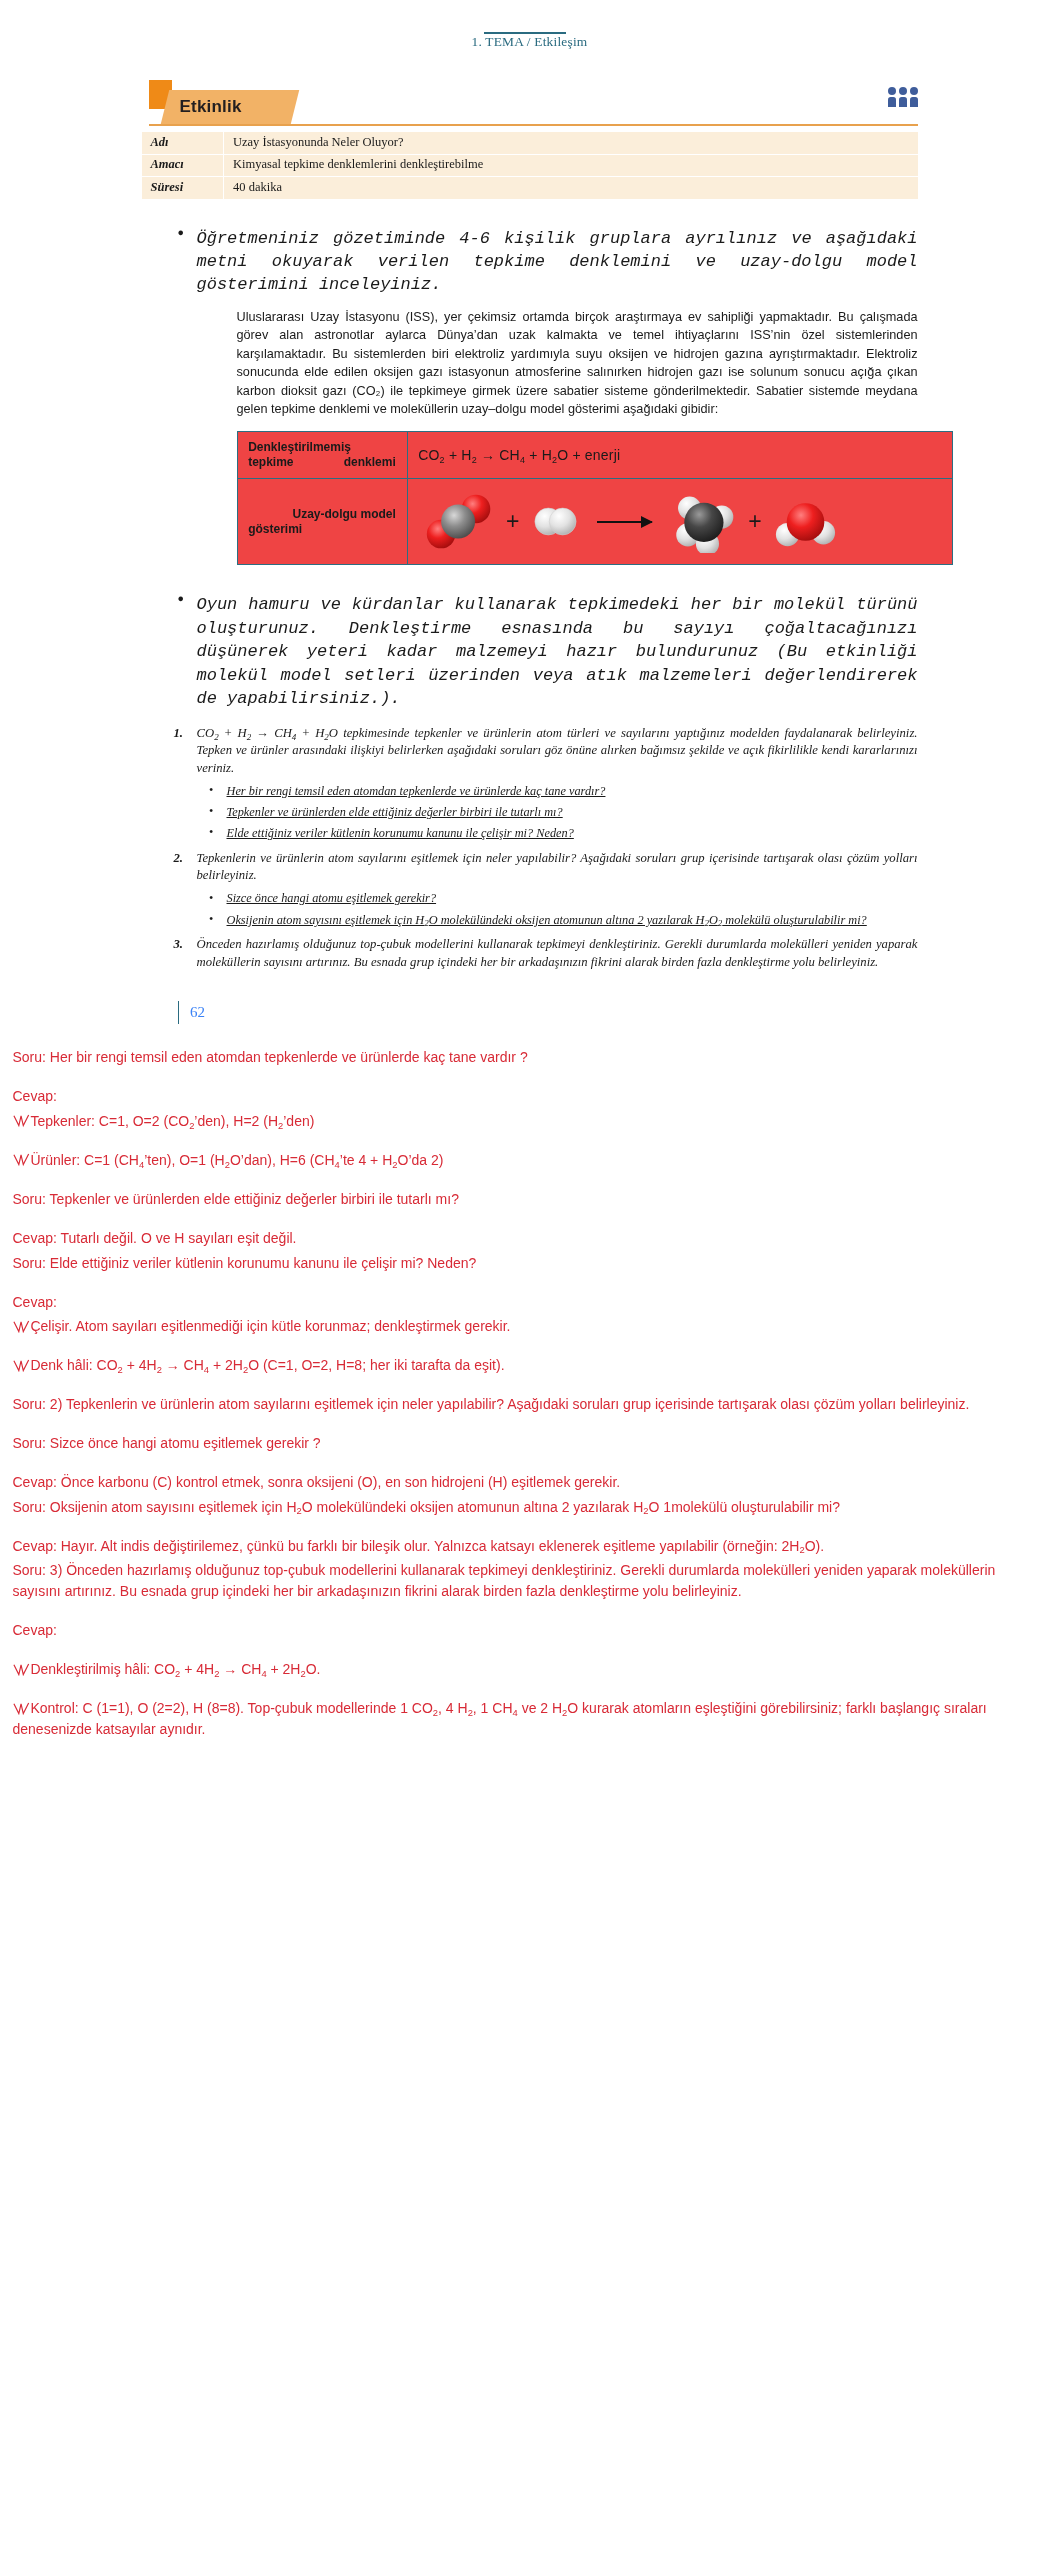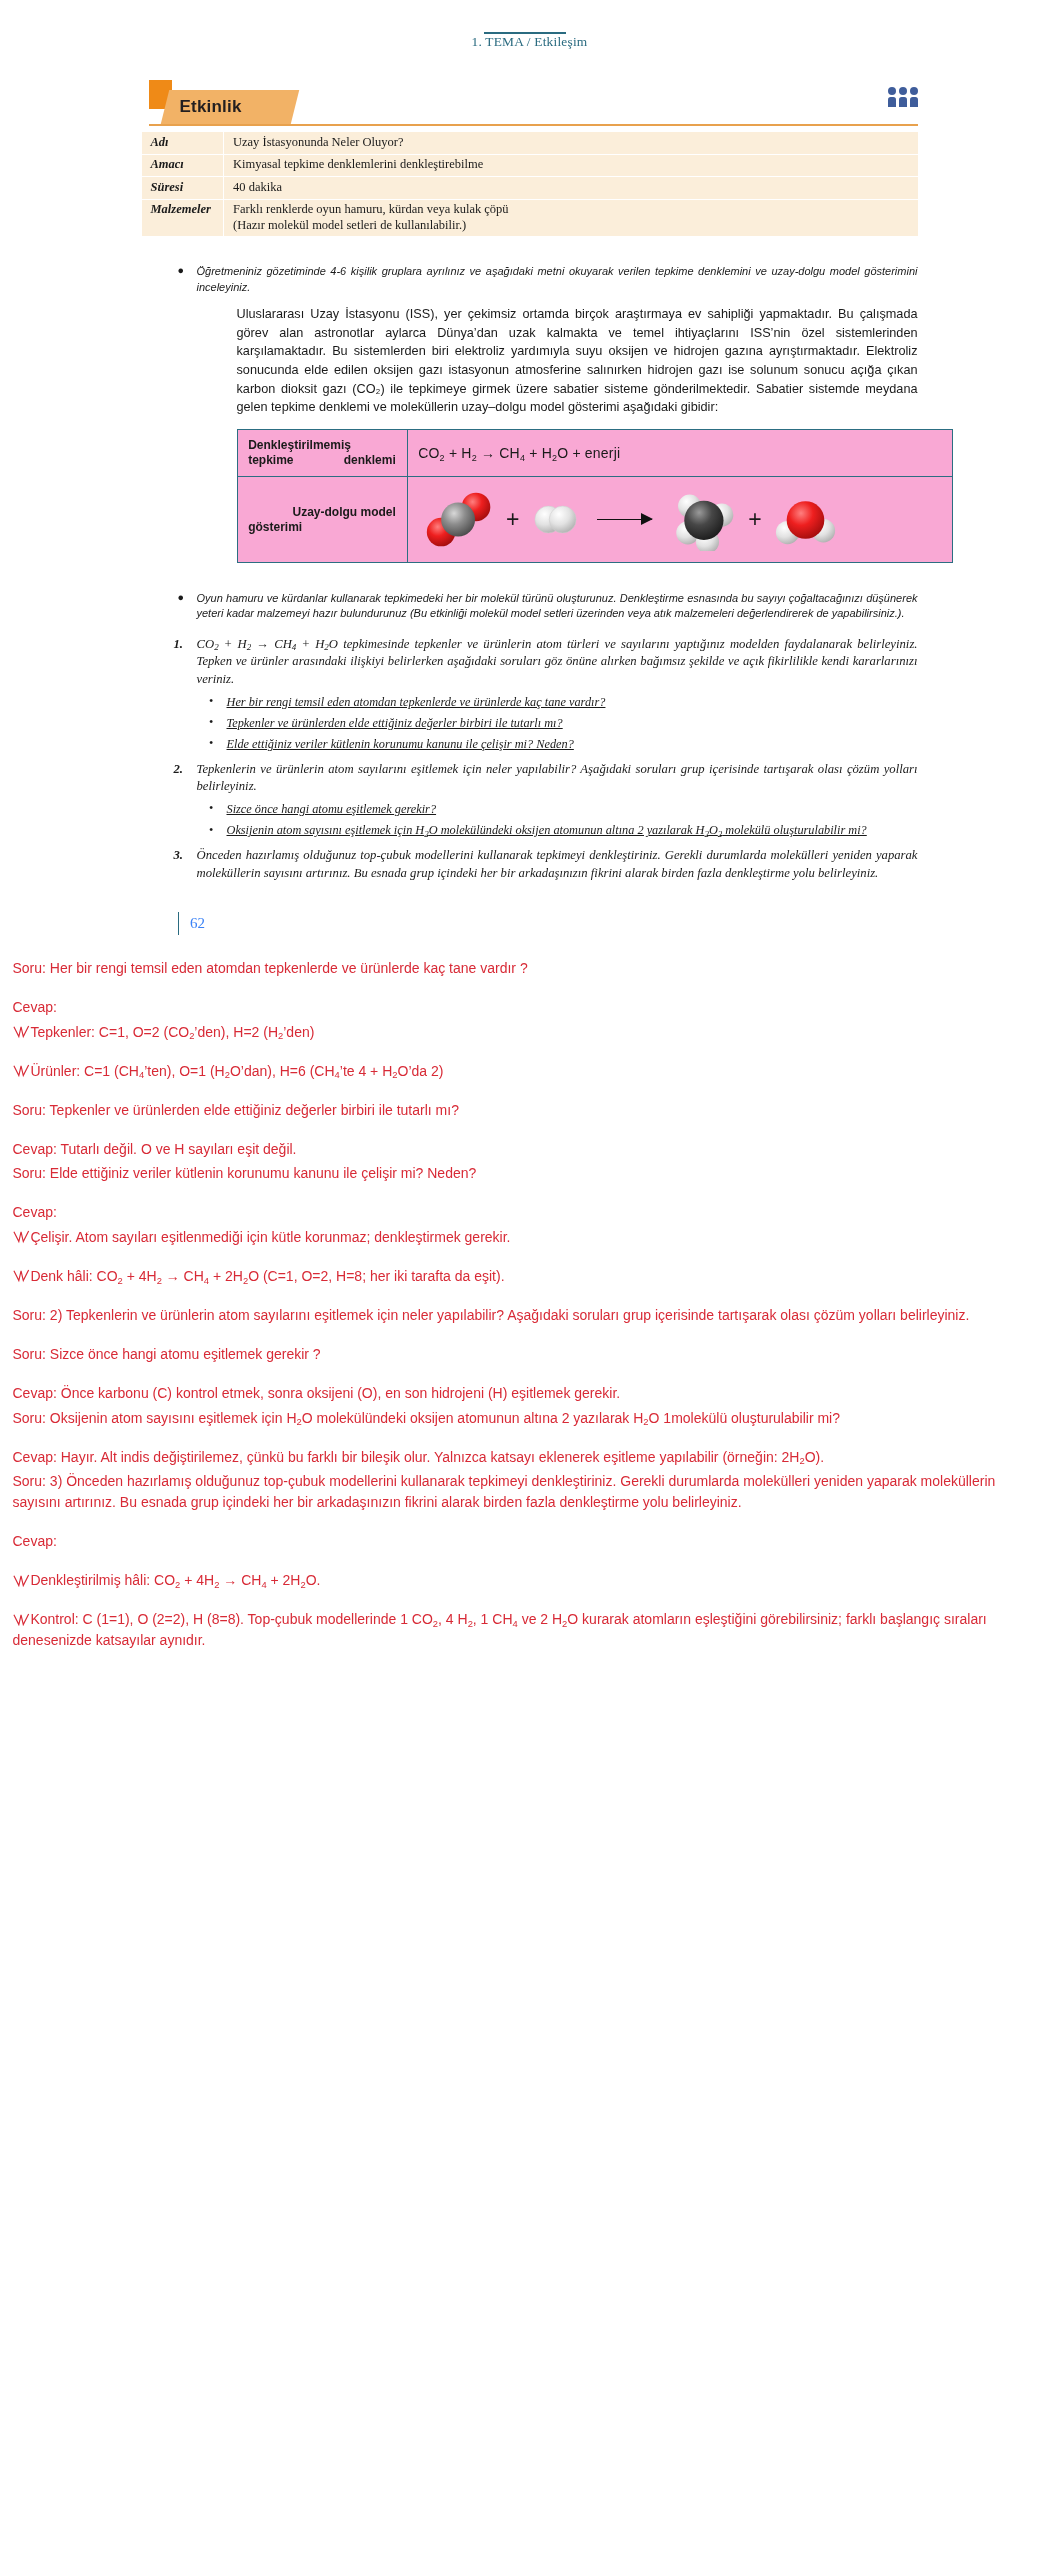--- a/index.html
+++ b/index.html
@@ -86,22 +86,22 @@
     font-weight: bold; font-style: italic;
     font-size: 13px; line-height: 1.42;
     margin-top: 14.3px;
     text-align: justify;
   }
 
   
   ul.steps { list-style: none; margin: 10.7px 0 0 0; padding: 0; }
   ul.steps > li {
     position: relative; padding-left: 55px; margin-bottom: 5.4px;
-    font-family: Liberation Sans, sans-serif;
-    font-style: italic; font-size: 11px; line-height: 1.38;
+    font-family: Liberation Mono, monospace;
+    font-style: italic; font-size: 17px; line-height: 1.38;
     text-align: justify;
     margin-top: 28px;
   }
   ul.steps > li::before {
     content:"\25CF"; position:absolute; left: 36px; top: -0.9px; font-size: 10.7px; font-style: normal;
   }
 
   
   .para {
     margin: 10.7px 0 0 95px;
@@ -109,21 +109,21 @@
     font-size: 12.7px; line-height: 1.46;
     text-align: justify;
   }
 
   
   .moltable {
     margin: 12.5px 0 0 95px;
     width: 716px;
     border: 1.3px solid #2c6e82;
     border-collapse: collapse;
-    background: #f9a8d4;
+    background: #ef4444;
   }
   .moltable td {
     border: 1.3px solid #2c6e82;
     padding: 8px 10.7px;
     vertical-align: middle;
   }
   .moltable td.lab {
     width: 170px; font-weight: bold; font-size: 12px; line-height: 1.25;
     text-align: justify; text-align-last: justify;
   }
@@ -222,27 +222,20 @@
         <td class="k">Adı</td>
         <td>Uzay İstasyonunda Neler Oluyor?</td>
       </tr>
       <tr>
         <td class="k">Amacı</td>
         <td>Kimyasal tepkime denklemlerini denkleştirebilme</td>
       </tr>
       <tr>
         <td class="k">Süresi</td>
         <td>40 dakika</td>
-      </tr>
-      <tr>
-        <td class="k">Malzemeler</td>
-        <td>
-          <div>Farklı renklerde oyun hamuru, kürdan veya kulak çöpü</div>
-          <div>(Hazır molekül model setleri de kullanılabilir.)</div>
-        </td>
       </tr>
     </tbody>
       </table>
 
 
     <ul class="steps">
       <li>Öğretmeniniz gözetiminde 4-6 kişilik gruplara ayrılınız ve aşağıdaki metni okuyarak verilen tepkime denklemini ve uzay-dolgu model gösterimini inceleyiniz.</li>
     </ul>
 
     <div class="para">Uluslararası Uzay İstasyonu (ISS), yer çekimsiz ortamda birçok araştırmaya ev sahipliği yapmaktadır. Bu çalışmada görev alan astronotlar aylarca Dünya’dan uzak kalmakta ve temel ihtiyaçlarını ISS’nin özel sistemlerinden karşılamaktadır. Bu sistemlerden biri elektroliz yardımıyla suyu oksijen ve hidrojen gazına ayrıştırmaktadır. Elektroliz sonucunda elde edilen oksijen gazı istasyonun atmosferine salınırken hidrojen gazı ise solunum sonucu açığa çıkan karbon dioksit gazı (CO₂) ile tepkimeye girmek üzere sabatier sisteme gönderilmektedir. Sabatier sistemde meydana gelen tepkime denklemi ve moleküllerin uzay–dolgu model gösterimi aşağıdaki gibidir:</div>

